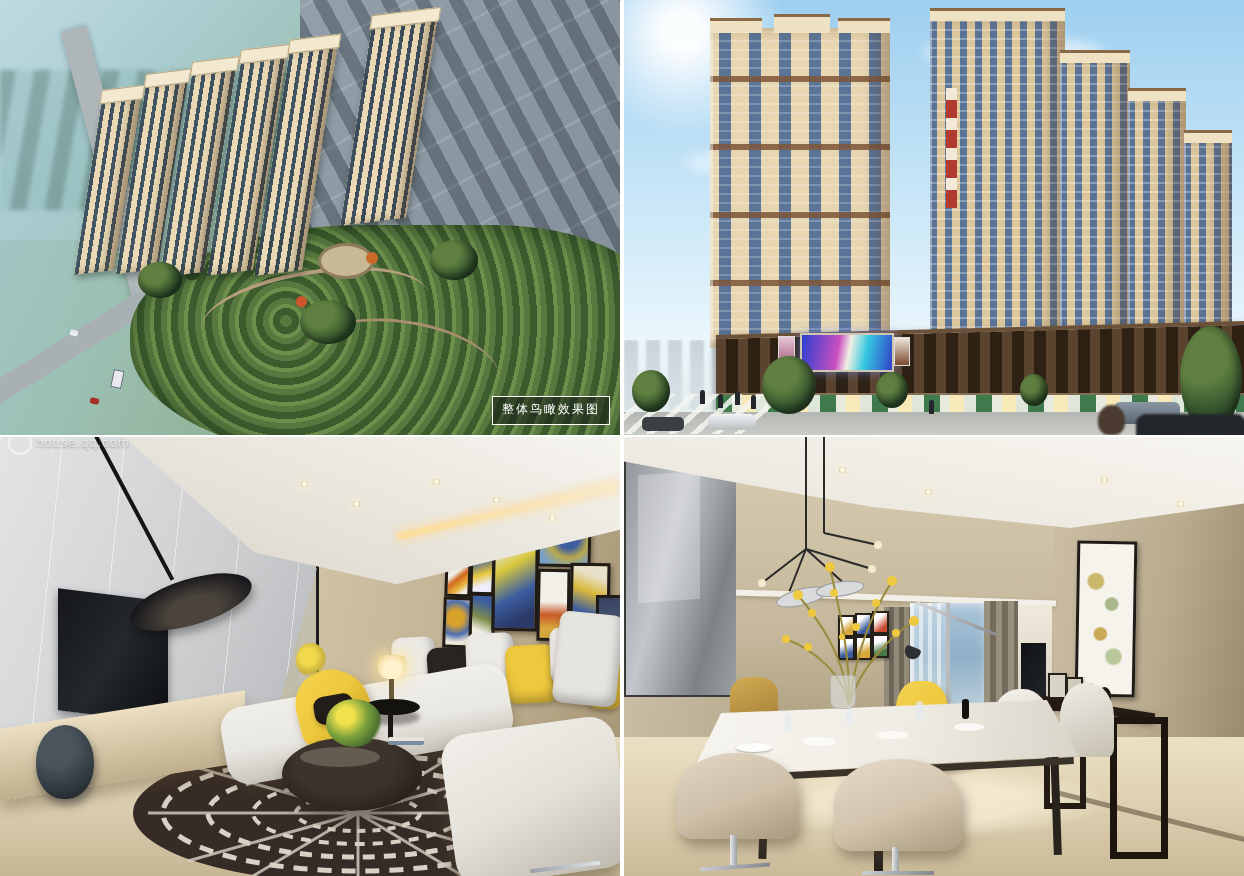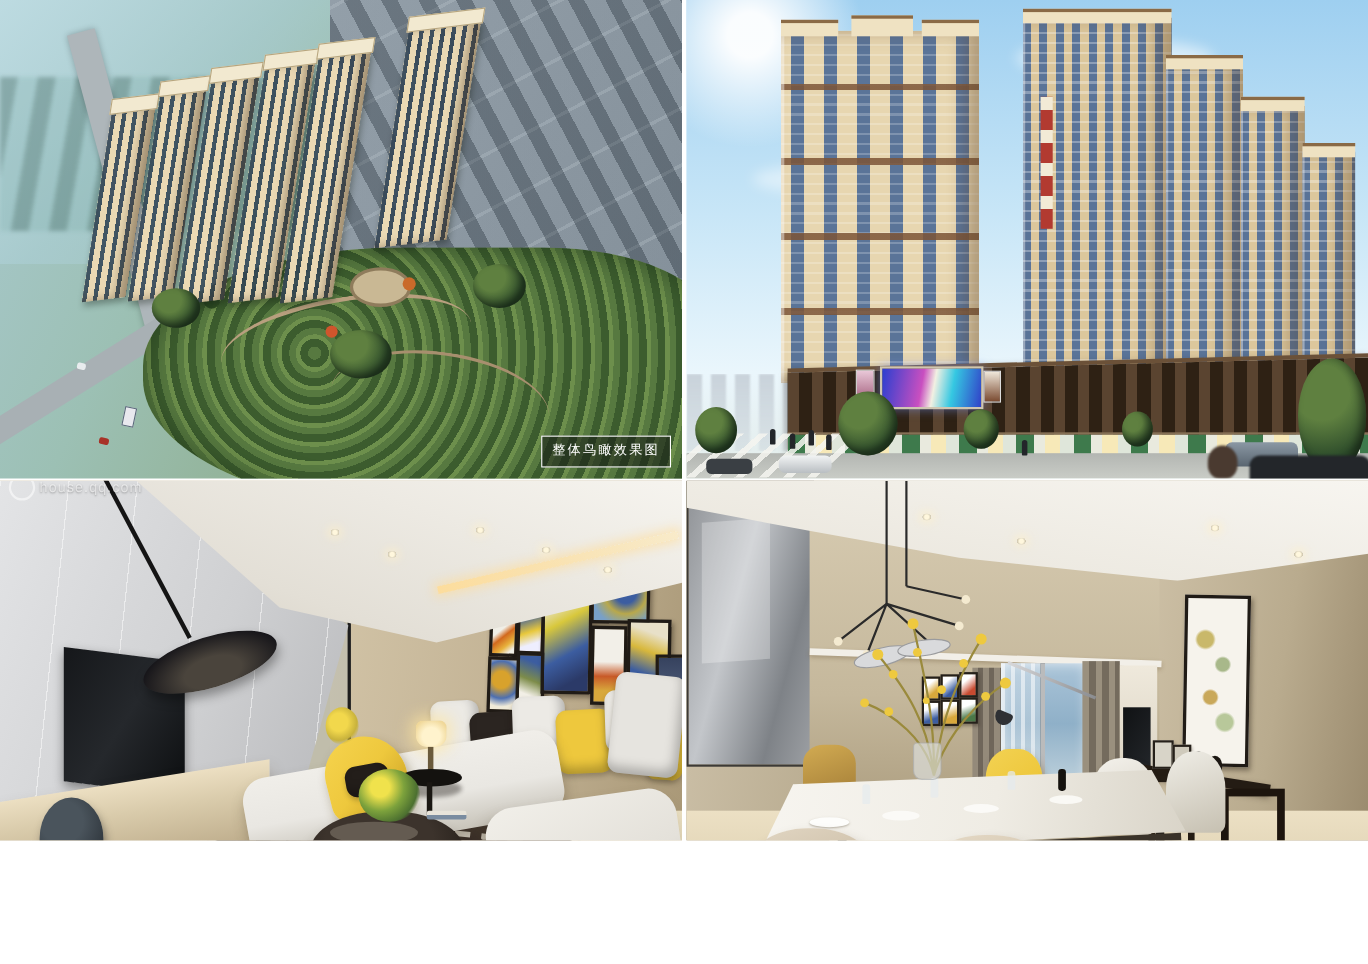--- a/index.html
+++ b/index.html
@@ -1,16 +1,16 @@
 <!DOCTYPE html>
 <html style="--sky-top: #9ecff0; --sky-low: #eaf6fc; --facade-cream: #e7d6b0; --facade-tan: #dcc79c; --window-blue: #5a7498; --trim-brown: #7c5436; --podium-brown: #3a2a1b; --awning-green: #3e7a4c; --street-gray: #b7bab6; --haze-aqua: #a9ccd3; --lowrise-gray: #8a96a0; --park-green: #4e6b38; --wall-gray: #d2d3d5; --wall-beige: #c9bda2; --corridor-warm: #c59a6b; --floor-beige: #ddd0b2; --sofa-white: #e9e7e2; --accent-yellow: #eec83d; --pillow-black: #2b2521; --rug-dark: #362b26; --led-blue: #2b3fd0; --led-magenta: #c94fc0; --led-cyan: #35c8e2; --red-sign: #b23a30;"><head>
 <meta charset="utf-8">
 <style>
   html,body{margin:0;padding:0;background:#ffffff;font-family:"Liberation Sans",sans-serif;}
-  #stage{position:relative;width:1244px;height:764px;background:#fff;overflow:hidden;}
+  #stage{position:relative;width:1244px;height:876px;background:#fff;overflow:hidden;}
   .panel{position:absolute;overflow:hidden;background:#888;}
   .abs{position:absolute;}
   
   .aerial-tower{position:absolute;transform:rotate(-7deg) skewX(-16deg);
     background:repeating-linear-gradient(90deg, rgba(52,70,86,.88) 0 4px, #ead9b4 4px 10px);
     box-shadow:inset -8px 0 10px rgba(70,50,30,.45), 2px 4px 6px rgba(20,30,20,.35);}
   .aerial-roof{position:absolute;left:-2px;top:-10px;right:-2px;height:12px;background:#f2e9d0;border:1px solid #b7a57e;}
   .label-box{position:absolute;border:1px solid #ffffff;background:rgba(22,28,22,.55);color:#fff;
     font-size:12px;line-height:25px;text-align:center;letter-spacing:2px;}
   

